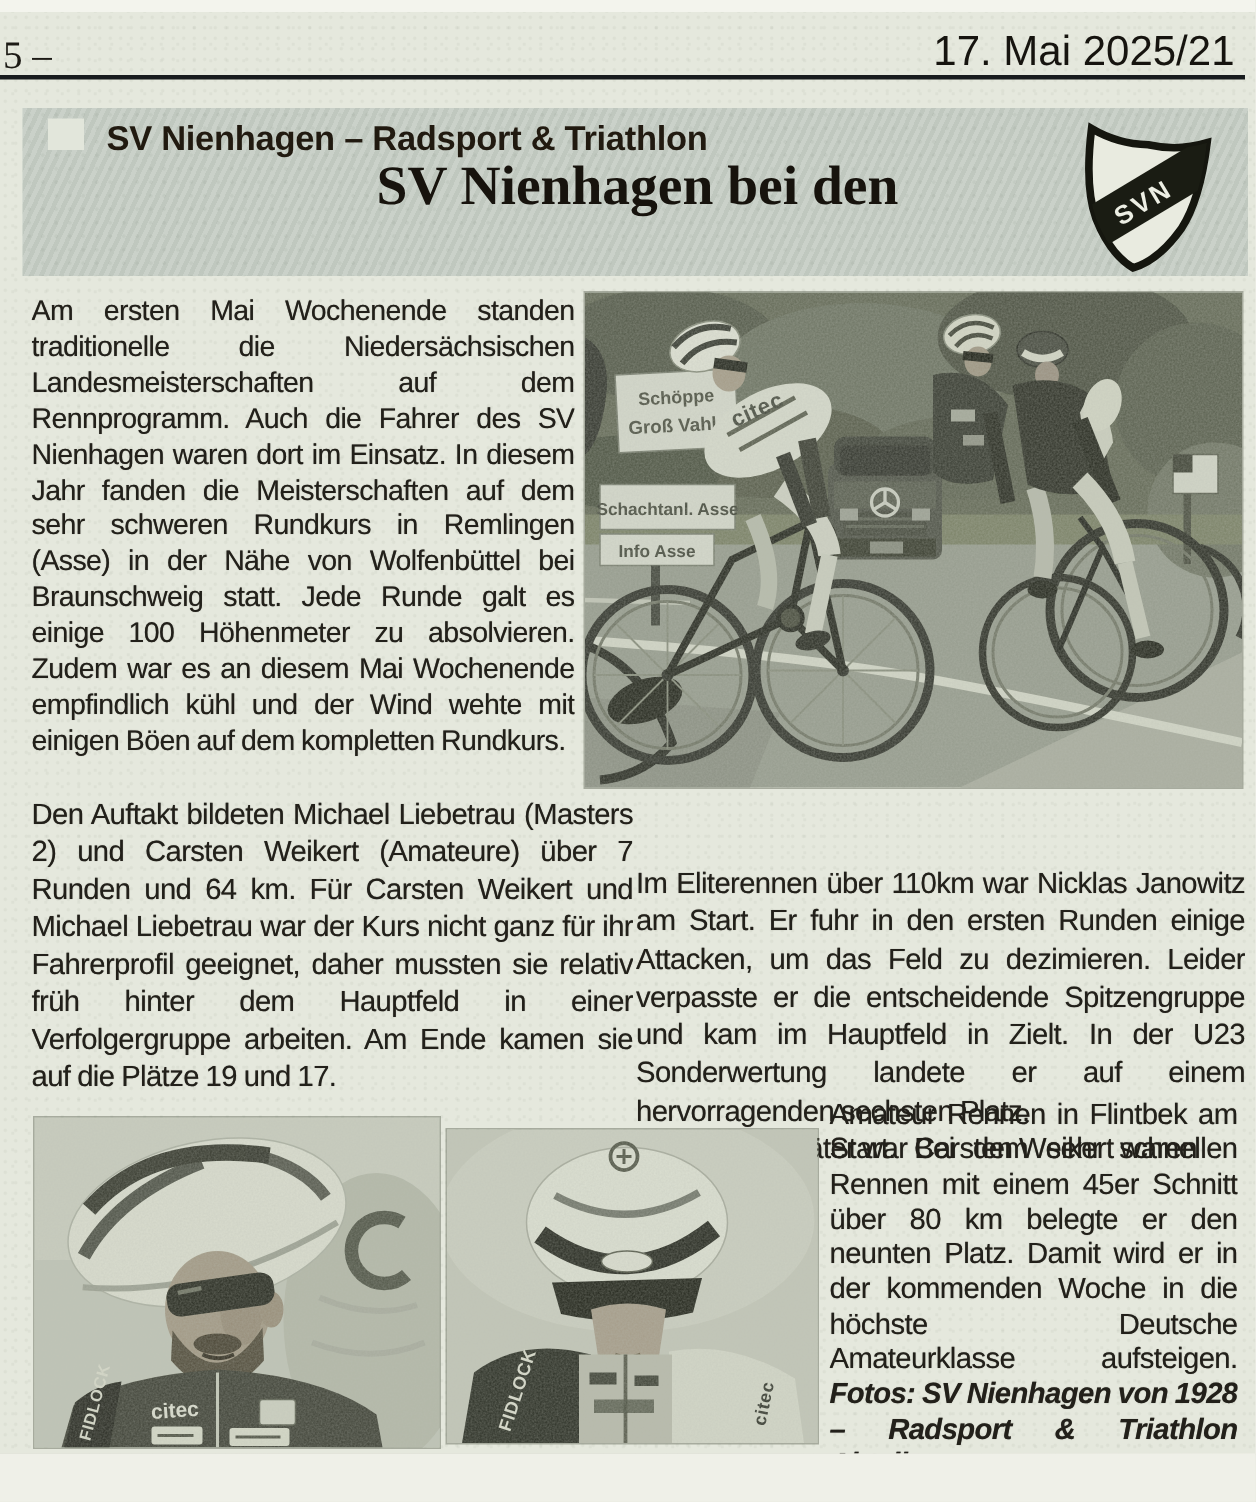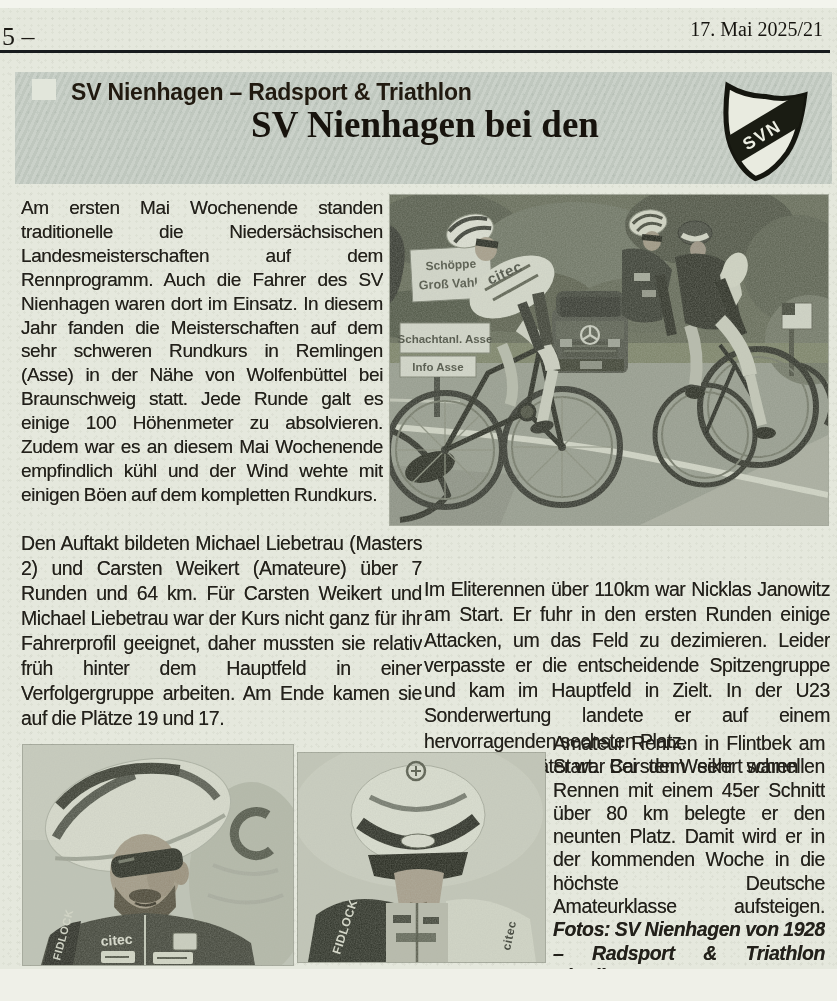--- a/index.html
+++ b/index.html
@@ -16,21 +16,21 @@
       radial-gradient(rgba(90,100,85,0.06) 1px, transparent 1.2px);
     background-size:7px 7px,11px 11px;
     background-position:0 0,3px 5px;
   }
   .hdr-num{
     position:absolute;left:2px;top:14px;
     font-family:"Liberation Serif", serif;font-size:26px;color:#1c1a15;
   }
   .hdr-date{
     position:absolute;right:14px;top:10px;
-    font-family:Liberation Serif, serif;font-size:20px;color:#16140f;
+    font-family:Liberation Sans, sans-serif;font-size:28px;color:#16140f;
   }
   .hdr-rule{
     position:absolute;left:0;top:42px;width:830px;height:3px;background:#181c1e;
   }
   .banner{
     position:absolute;left:15px;top:64px;width:817px;height:112px;
     background-color:#c6cec5;
     background-image:
       repeating-linear-gradient(115deg, rgba(255,255,255,0.07) 0 3px, rgba(90,100,90,0.06) 3px 6px),
       radial-gradient(rgba(100,110,95,0.08) 1px, transparent 1.3px);

